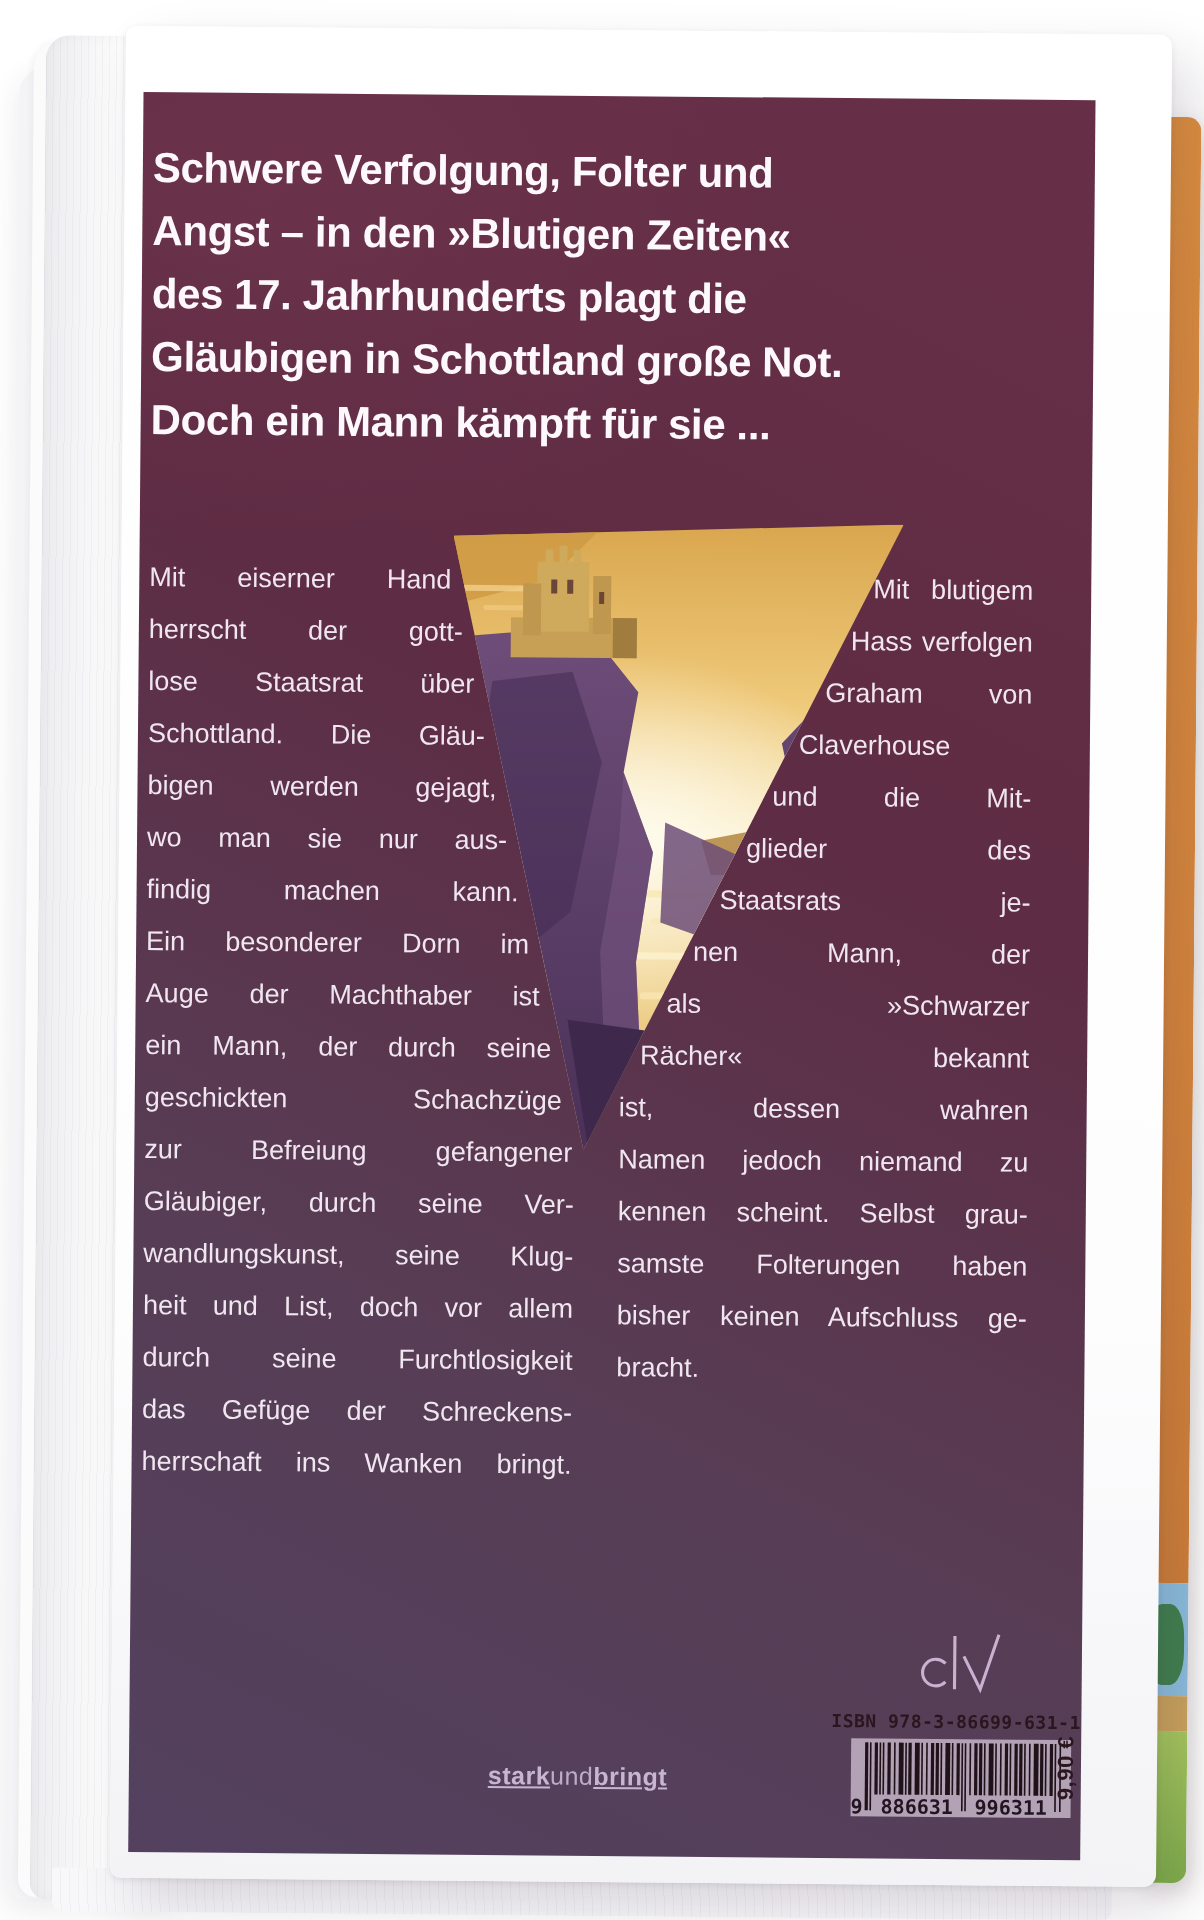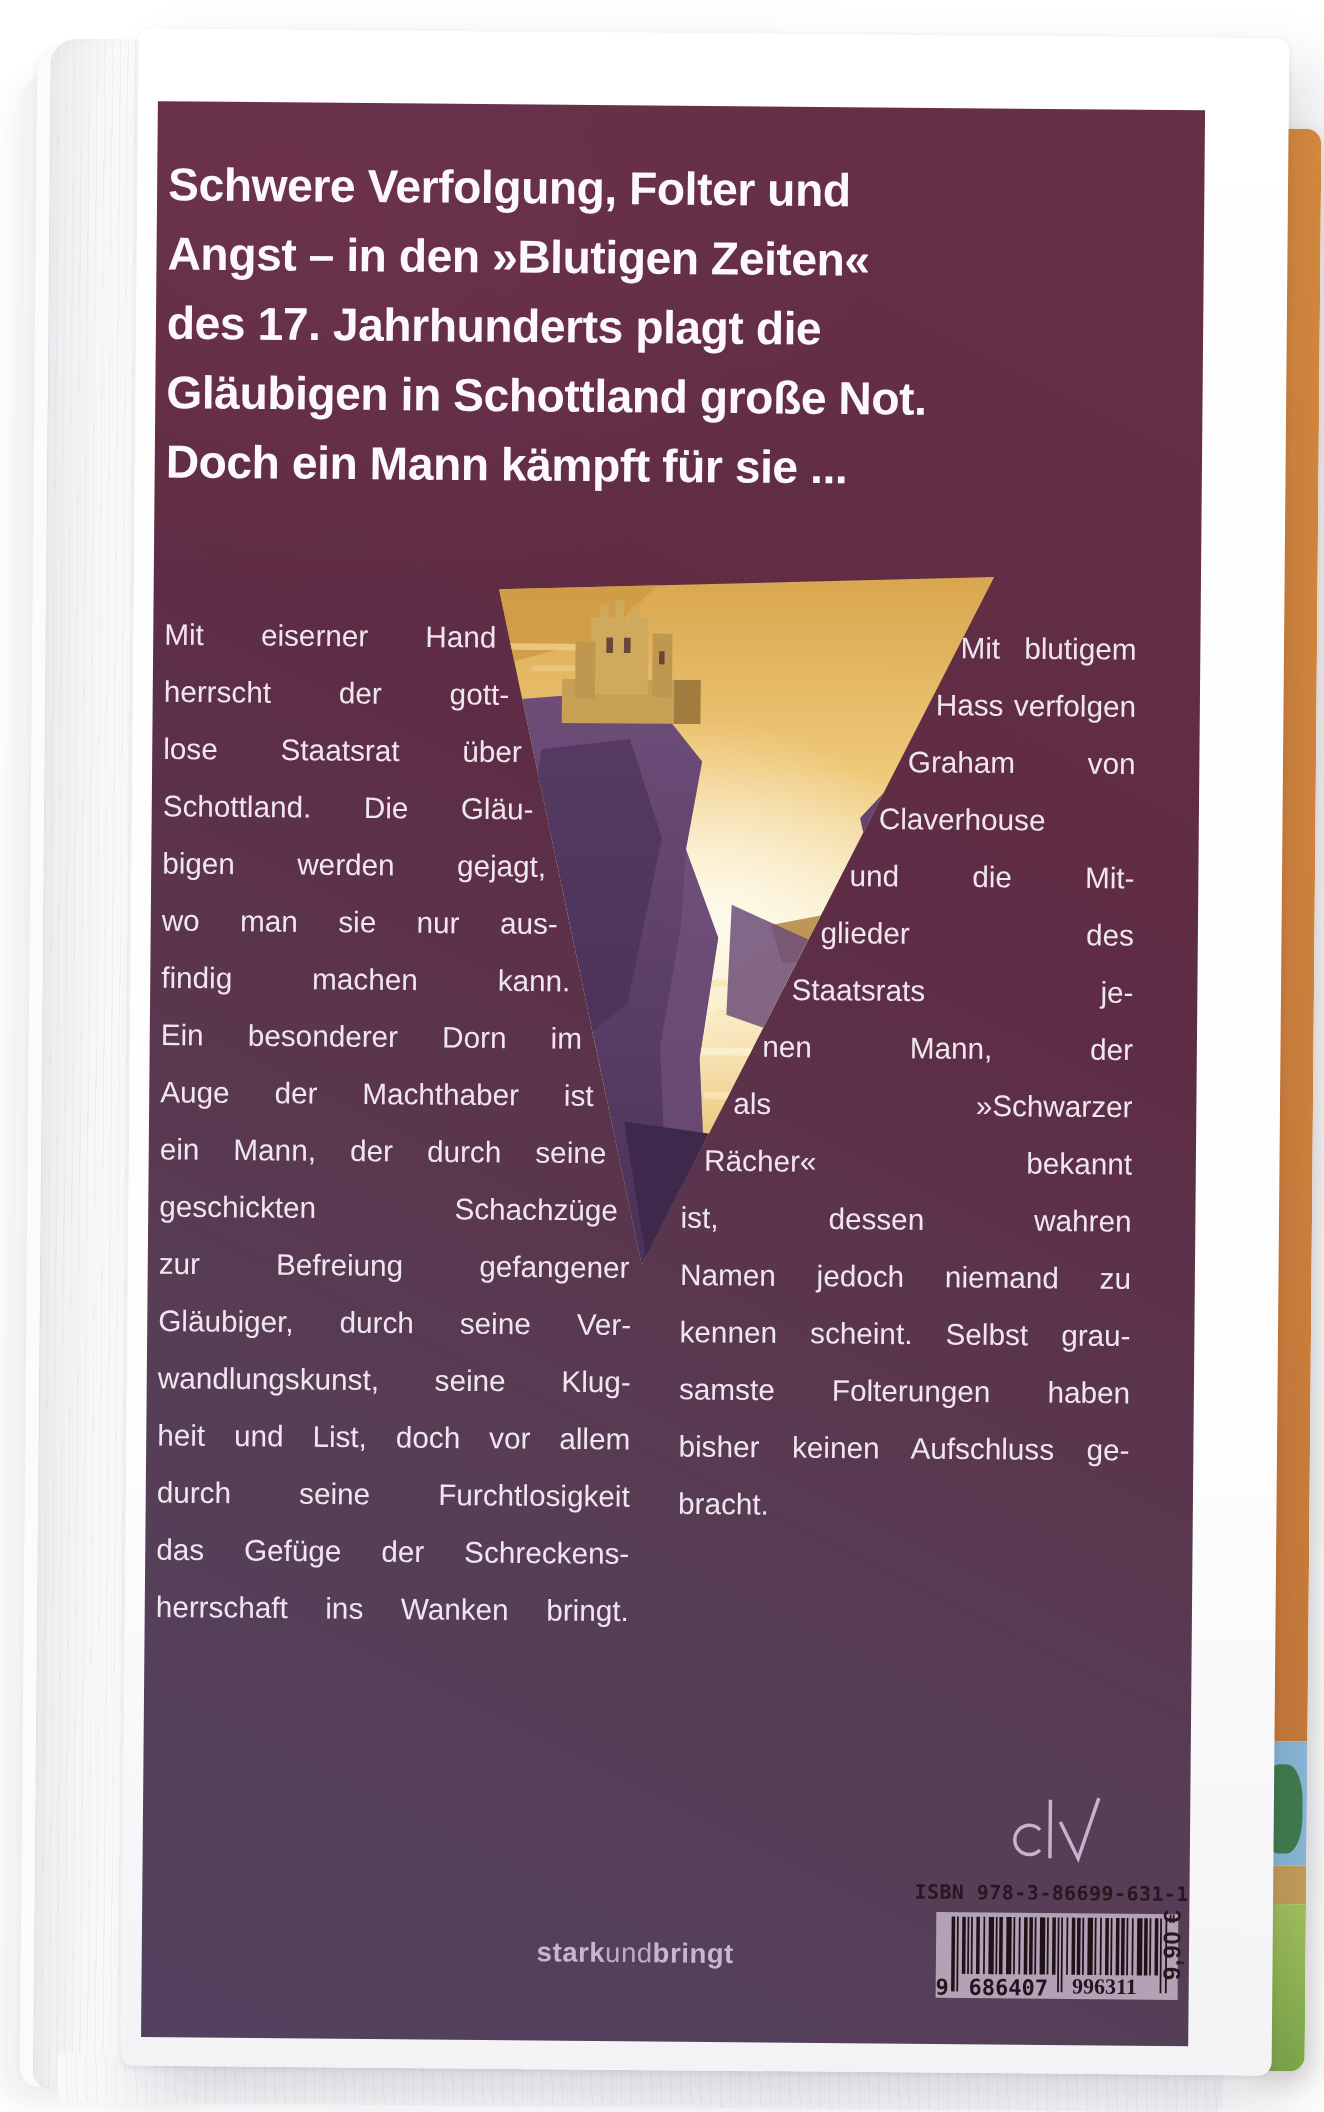--- a/index.html
+++ b/index.html
@@ -83,37 +83,37 @@
 
   
   .illu{
     position:absolute;left:314px;top:426px;width:450px;height:628px;
     clip-path:polygon(0% 2.4%, 100% 0%, 30% 100%);
   }
   .illu svg{display:block;width:100%;height:100%;}
 
   
   .brand{position:absolute;left:359px;top:1666px;font-size:25px;letter-spacing:.5px;color:#c6b6d2;white-space:nowrap;}
-  .brand .b{font-weight:700;}
+  .brand .b{font-weight:700;text-decoration:underline;}
   .brand .l{font-weight:300;opacity:.92;}
 
   .clv{position:absolute;left:779px;top:1526px;width:110px;height:80px;}
 
   .isbn{
     position:absolute;left:702px;top:1612px;width:240px;height:24px;
     font-family:"DejaVu Sans Mono", monospace;font-size:18px;font-weight:700;
     color:#2a161f;text-align:right;letter-spacing:.5px;white-space:nowrap;
   }
   .barcode{position:absolute;left:722px;top:1640px;width:220px;height:78px;background:#b3a2b6;}
   .barcode svg{position:absolute;left:0;top:0;}
   .bc-digits{position:absolute;left:0;top:56px;width:220px;height:22px;
     font-family:"DejaVu Sans Mono", monospace;font-weight:700;font-size:20px;color:#221420;}
   .bc-digits .d1{position:absolute;left:0px;top:0;}
   .bc-digits .d2{position:absolute;left:30px;top:0;}
-  .bc-digits .d3{position:absolute;left:124px;top:0;font-family:Liberation Serif, serif;}
+  .bc-digits .d3{position:absolute;left:124px;top:0;}
 
   .price{
     position:absolute;left:924px;top:1700px;transform:rotate(-90deg);transform-origin:left top;
     font-size:22px;font-weight:700;color:#2a161f;white-space:nowrap;letter-spacing:.5px;
   }
 </style>
 </head>
 <body>
 
 <div class="book">
@@ -297,21 +297,21 @@
             <rect x="177.87" y="4" width="1.61" height="52" fill="#1f1219"></rect>
             <rect x="182.69" y="4" width="4.82" height="52" fill="#1f1219"></rect>
             <rect x="189.11" y="4" width="3.21" height="52" fill="#1f1219"></rect>
             <rect x="193.93" y="4" width="1.61" height="52" fill="#1f1219"></rect>
             <rect x="198.75" y="4" width="3.21" height="52" fill="#1f1219"></rect>
             <rect x="203.57" y="4" width="1.61" height="68" fill="#1f1219"></rect>
             <rect x="208.39" y="4" width="1.61" height="68" fill="#1f1219"></rect>
           </svg>
         <div class="bc-digits">
           <span class="d1">9</span>
-          <span class="d2">686407</span>
+          <span class="d2">886631</span>
           <span class="d3">996311</span>
         </div>
       </div>
 
       <div class="price">9,90 €</div>
 
     </div>
   </div>
 </div>
 

